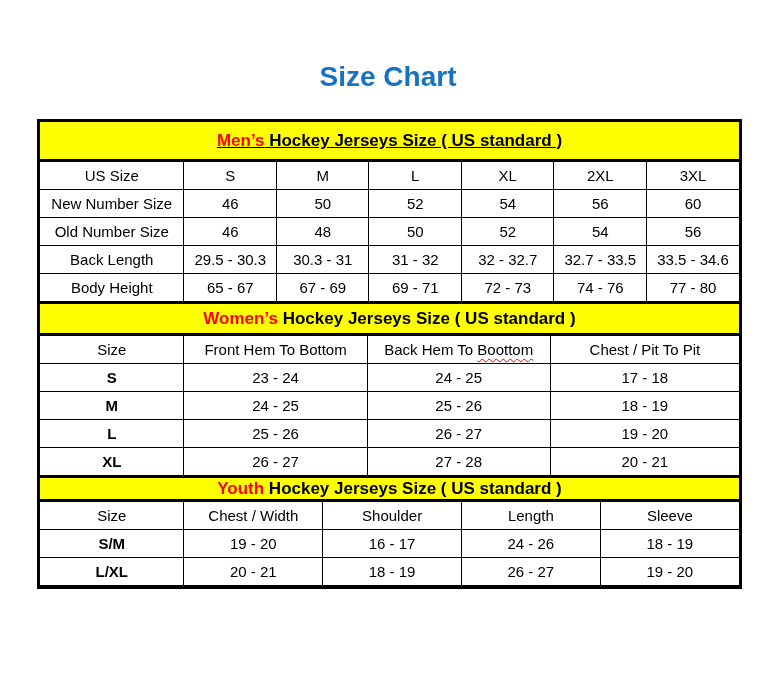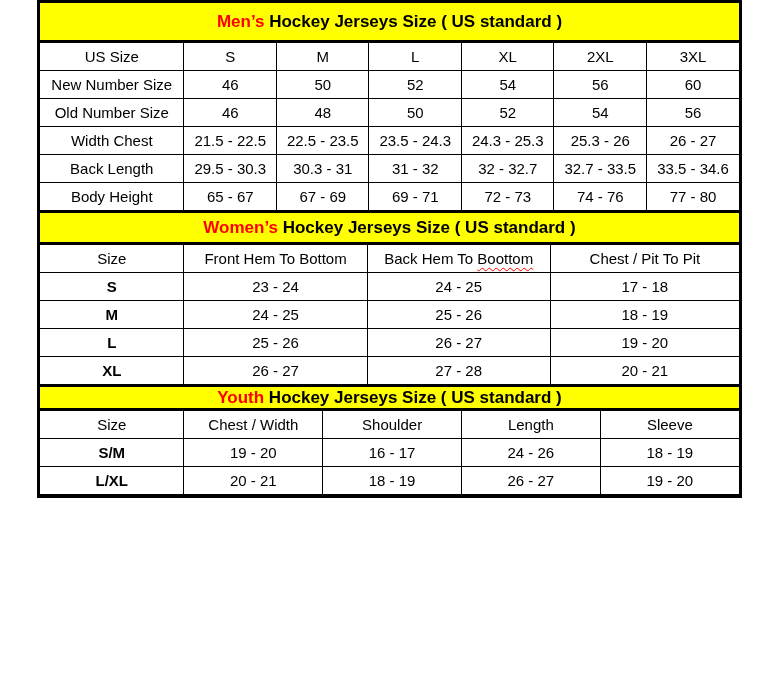--- a/index.html
+++ b/index.html
@@ -28,21 +28,21 @@
   }
   .band {
     background: var(--band-bg, #FFFF00);
     border-top: 2px solid var(--line, #000);
     border-bottom: 2px solid var(--line, #000);
     text-align: center;
     font-weight: bold;
     font-size: 17px;
     line-height: 21px;
   }
-  .band-mens  { border-top: none; padding: 8px 0; }
+  .band-mens  { border-top: none; padding: 8px 0; text-decoration: underline; }
   .band-womens{ padding: 4px 0; }
   .band-youth { padding: 0 0; }
   .accent { color: var(--accent-red, #FF0000); }
   .t {
     width: 100%;
     border-collapse: collapse;
     table-layout: fixed;
   }
   .t th, .t td {
     border: 1px solid var(--line, #000);
@@ -69,20 +69,21 @@
     text-decoration-thickness: 1px;
     text-underline-offset: 3px;
     text-decoration-skip-ink: none;
     text-align: right;
   }
 </style>
 </head>
 <body>
 
 <div class="page">
+  <h1 class="title">Size Chart</h1>
 
   <div class="chart">
 
     <div class="band band-mens"><span class="accent">Men’s</span><span> Hockey Jerseys Size ( US standard )</span></div>
 
     <table class="t t-mens">
       <colgroup>
           <col class="cl">
           <col>
           <col>
@@ -111,29 +112,20 @@
           <td>60</td>
         </tr>
         <tr>
           <td>Old Number Size</td>
           <td>46</td>
           <td>48</td>
           <td>50</td>
           <td>52</td>
           <td>54</td>
           <td>56</td>
-        </tr>
-        <tr>
-          <td>Width Chest</td>
-          <td>21.5 - 22.5</td>
-          <td>22.5 - 23.5</td>
-          <td>23.5 - 24.3</td>
-          <td>24.3 - 25.3</td>
-          <td>25.3 - 26</td>
-          <td>26 - 27</td>
         </tr>
         <tr>
           <td>Back Length</td>
           <td>29.5 - 30.3</td>
           <td>30.3 - 31</td>
           <td>31 - 32</td>
           <td>32 - 32.7</td>
           <td>32.7 - 33.5</td>
           <td>33.5 - 34.6</td>
         </tr>

